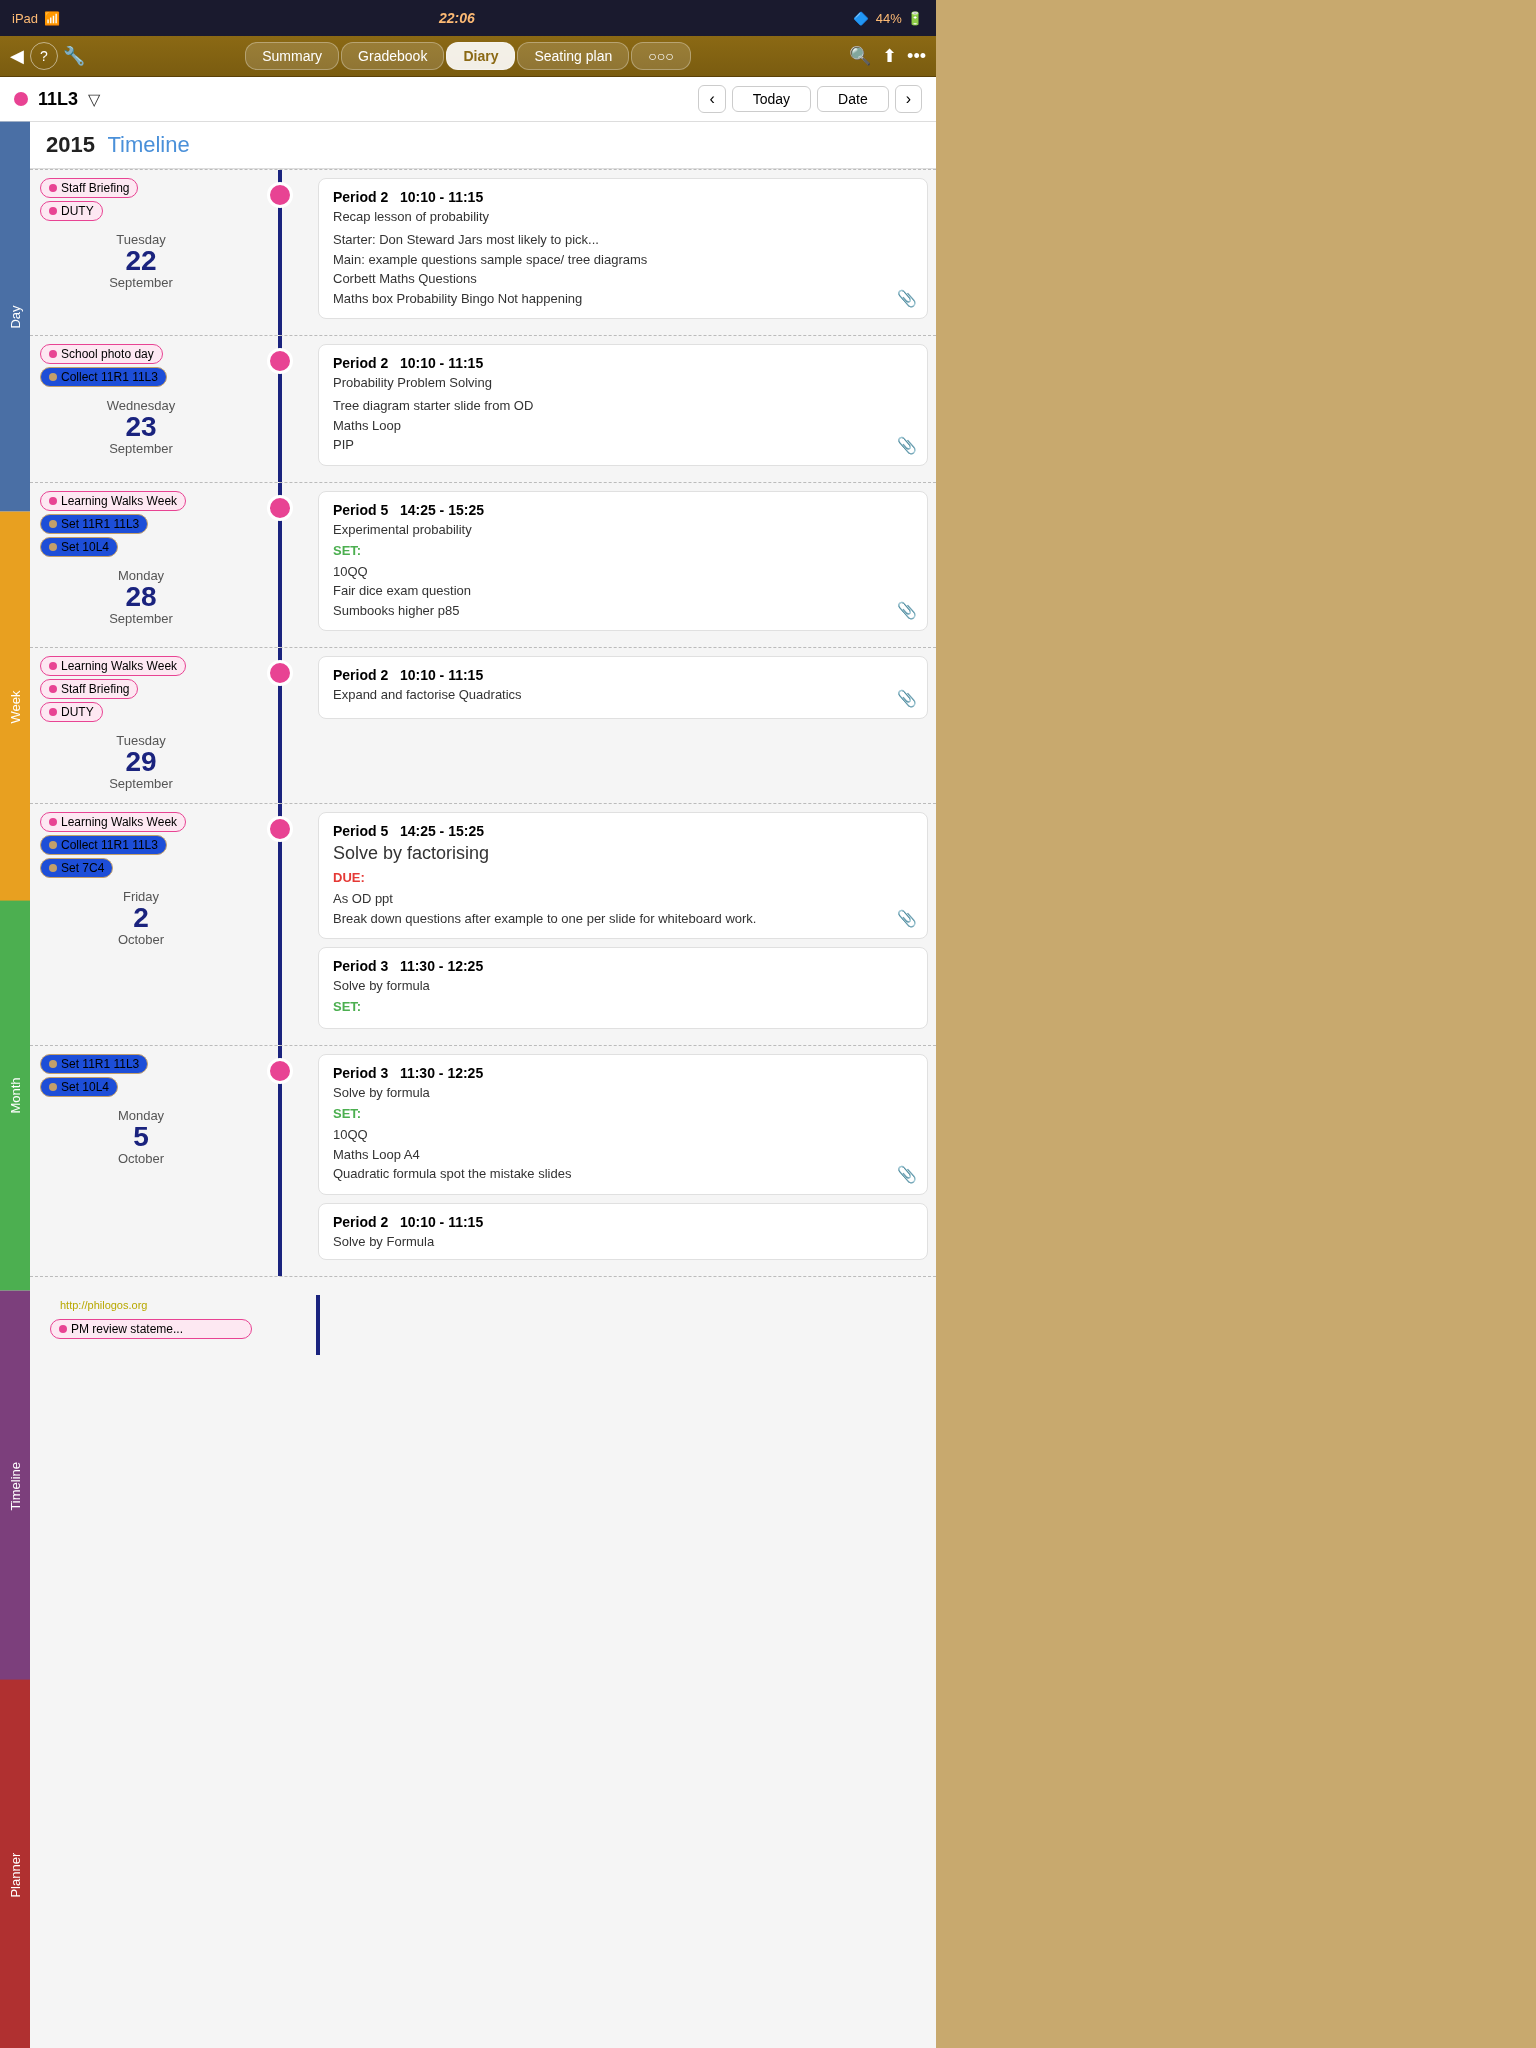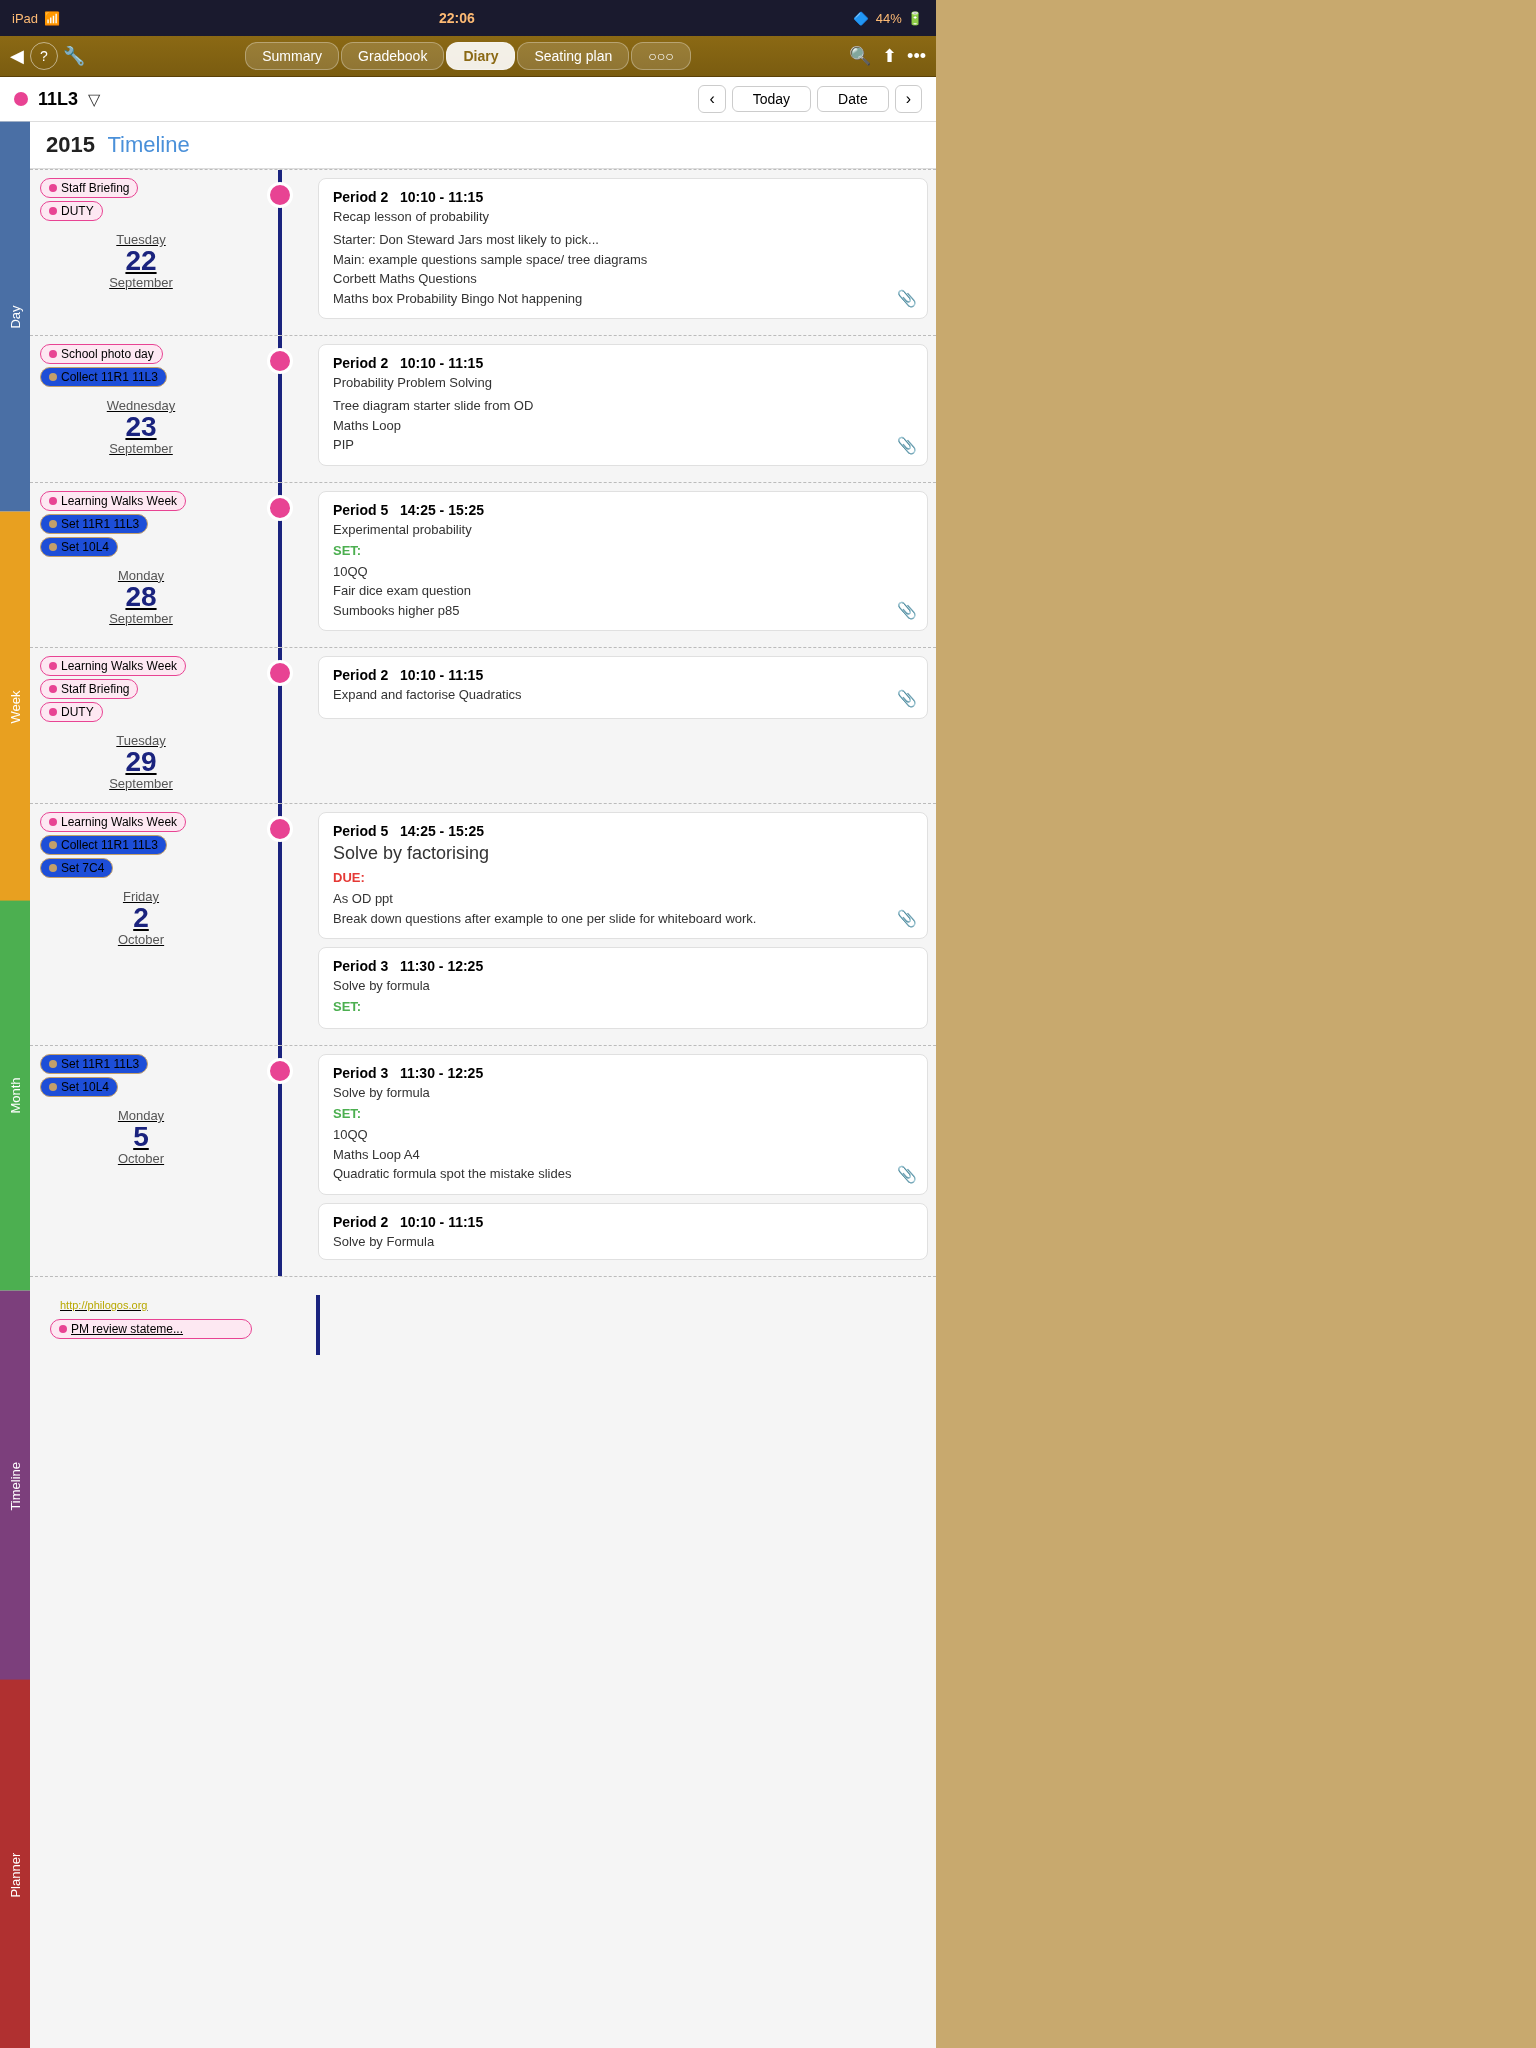--- a/index.html
+++ b/index.html
@@ -218,21 +218,20 @@
     }
 
     .full-row {
       display: flex;
       border-top: 1px dashed #bbb;
     }
     .full-row-left {
       width: 220px;
       min-width: 220px;
       padding: 8px 8px 8px 10px;
-      text-decoration: underline;
     }
     .full-row-center {
       width: 60px;
       min-width: 60px;
       display: flex;
       flex-direction: column;
       align-items: center;
       padding-top: 12px;
       position: relative;
     }
@@ -258,21 +257,21 @@
     }
   </style>
 </head>
 <body>
 
 <div class="status-bar">
   <div class="status-left">
     <span>iPad</span>
     <span>📶</span>
   </div>
-  <div style="font-size:14px;font-weight:600;">22:06</div>
+  <div style="font-size:14px;font-weight:600;font-style:italic;">22:06</div>
   <div class="status-right">
     <span>🔷</span>
     <span>44%</span>
     <span>🔋</span>
   </div>
 </div>
 
 <div class="nav-bar">
   <div class="nav-left">
     <button class="icon-btn">◀</button>

